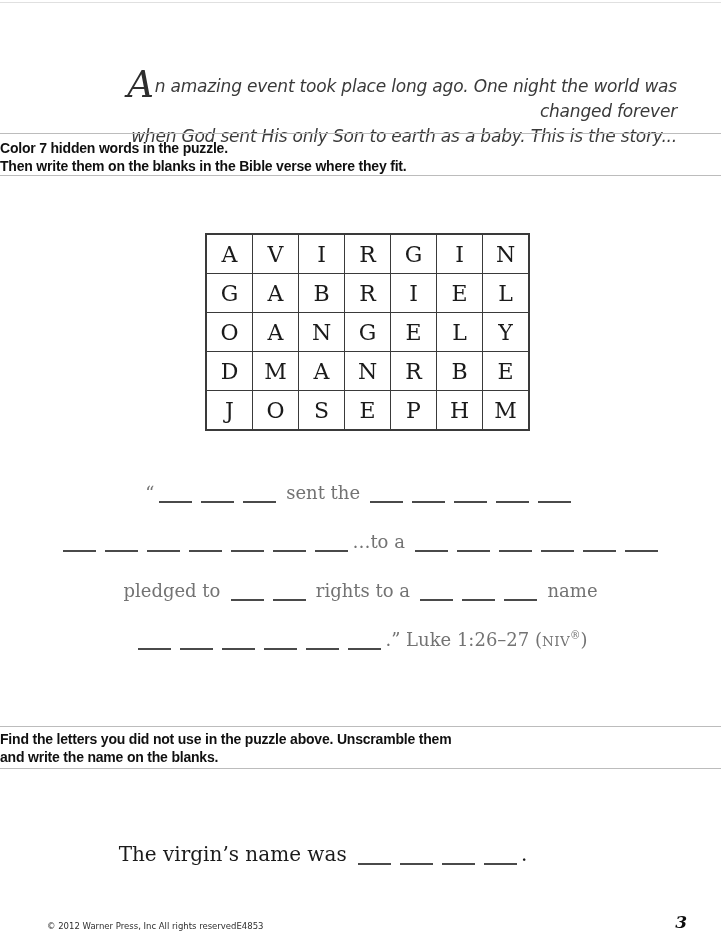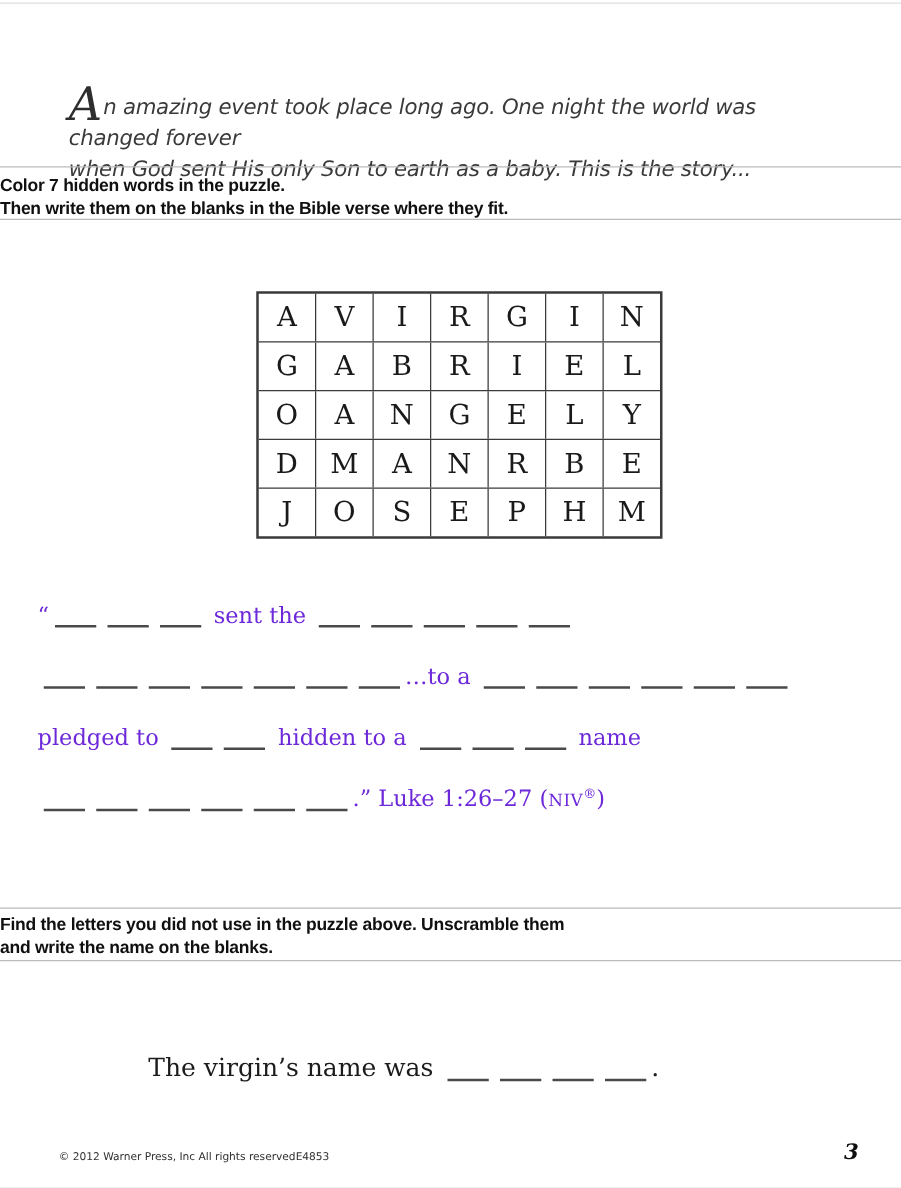--- a/index.html
+++ b/index.html
@@ -7,21 +7,21 @@
     position:relative; width:721px; height:950px; background:#ffffff;
     margin:0 auto; overflow:hidden;
     font-family:"DejaVu Serif", serif; color:#1c1c1c;
   }
   .scan-edge { position:absolute; left:0; top:2px; width:721px; border-top:1px solid #e0e0e0; }
 
   
   .intro {
     position:absolute; left:55px; top:57px; width:622px;
     font-family:"DejaVu Sans", sans-serif; font-style:italic;
-    font-size:17px; line-height:25px; color:#3a3a3a; letter-spacing:-0.2px;
+    font-size:17px; line-height:25px; color:#3a3a3a; letter-spacing:-0.2px;text-align:right;
   }
   .drop-cap {
     font-family:"DejaVu Serif", serif; font-style:italic;
     font-size:37px; line-height:20px; vertical-align:-5px; margin-right:1px; color:#2e2e2e;
   }
 
   
   .rule { position:absolute; left:0; width:721px; border-top:1px solid #bcbcbc; }
   .rule-1 { top:133px; }
   .rule-2 { top:175px; }
@@ -45,22 +45,22 @@
   .grid-row { display:flex; }
   .grid-row + .grid-row { border-top:1px solid #3a3a3a; }
   .grid-cell {
     width:45px; height:38px; display:flex; align-items:center; justify-content:center;
     font-family:"DejaVu Serif", serif; font-size:22px; color:#1a1a1a;
   }
   .grid-cell + .grid-cell { border-left:1px solid #3a3a3a; }
 
   
   .verse {
-    position:absolute; left:30px; top:482px; width:661px; text-align:left;
-    font-size:18px; color:#6d28d9;
+    position:absolute; left:30px; top:482px; width:661px; text-align:center;
+    font-size:18px; color:#737373;
   }
   .verse-line { height:29px; margin-bottom:20px; white-space:nowrap; }
   .blank {
     display:inline-block; width:33px; height:14px;
     border-bottom:2px solid #4a4a4a; margin:0 4.5px; vertical-align:-4px;
   }
   .sc { font-size:0.75em; letter-spacing:0.4px; }
   .sup { font-size:0.58em; vertical-align:super; }
 
   
@@ -142,21 +142,21 @@
         <div class="grid-cell">E</div>
         <div class="grid-cell">P</div>
         <div class="grid-cell">H</div>
         <div class="grid-cell">M</div>
       </div>
     </div>
 
   <div class="verse">
       <div class="verse-line"><span class="vtext">“</span><span class="blank"></span><span class="blank"></span><span class="blank"></span><span class="vtext"> sent the </span><span class="blank"></span><span class="blank"></span><span class="blank"></span><span class="blank"></span><span class="blank"></span></div>
       <div class="verse-line"><span class="blank"></span><span class="blank"></span><span class="blank"></span><span class="blank"></span><span class="blank"></span><span class="blank"></span><span class="blank"></span><span class="vtext">…to a </span><span class="blank"></span><span class="blank"></span><span class="blank"></span><span class="blank"></span><span class="blank"></span><span class="blank"></span></div>
-      <div class="verse-line"><span class="vtext">pledged to </span><span class="blank"></span><span class="blank"></span><span class="vtext"> hidden to a </span><span class="blank"></span><span class="blank"></span><span class="blank"></span><span class="vtext"> name</span></div>
+      <div class="verse-line"><span class="vtext">pledged to </span><span class="blank"></span><span class="blank"></span><span class="vtext"> rights to a </span><span class="blank"></span><span class="blank"></span><span class="blank"></span><span class="vtext"> name</span></div>
       <div class="verse-line"><span class="blank"></span><span class="blank"></span><span class="blank"></span><span class="blank"></span><span class="blank"></span><span class="blank"></span><span class="vtext">.” Luke 1:26–27 (</span><span class="sc">NIV</span><span class="sup">®</span><span class="vtext">)</span></div>
     </div>
 
   <div class="rule rule-3"></div>
 
   <div class="instr instr-bottom">
     <div>Find the letters you did not use in the puzzle above. Unscramble them</div>
     <div>and write the name on the blanks.</div>
   </div>
 

